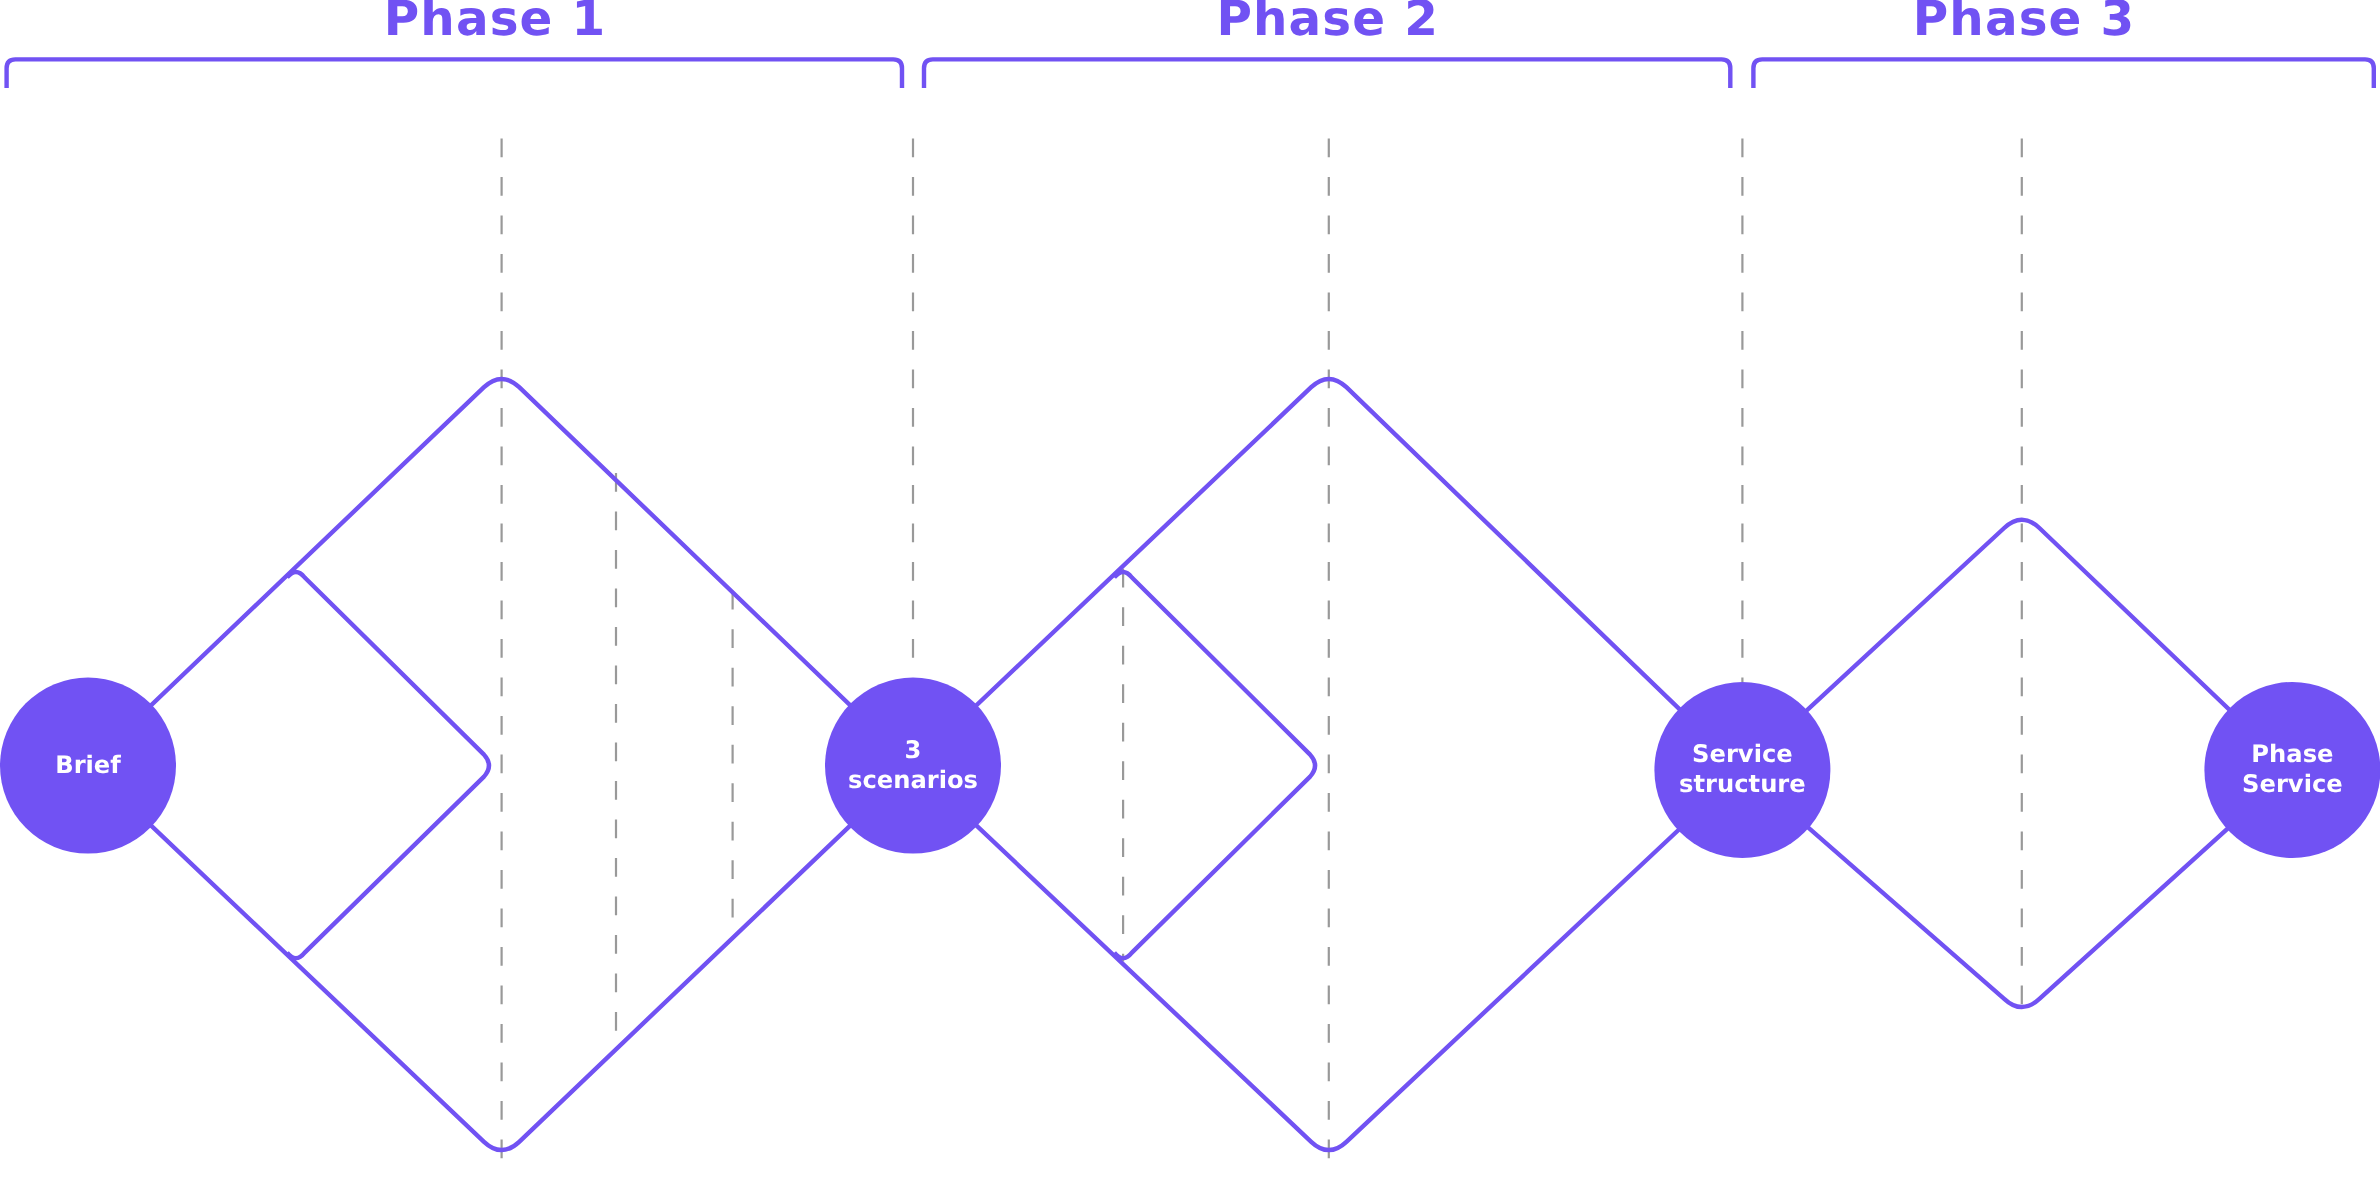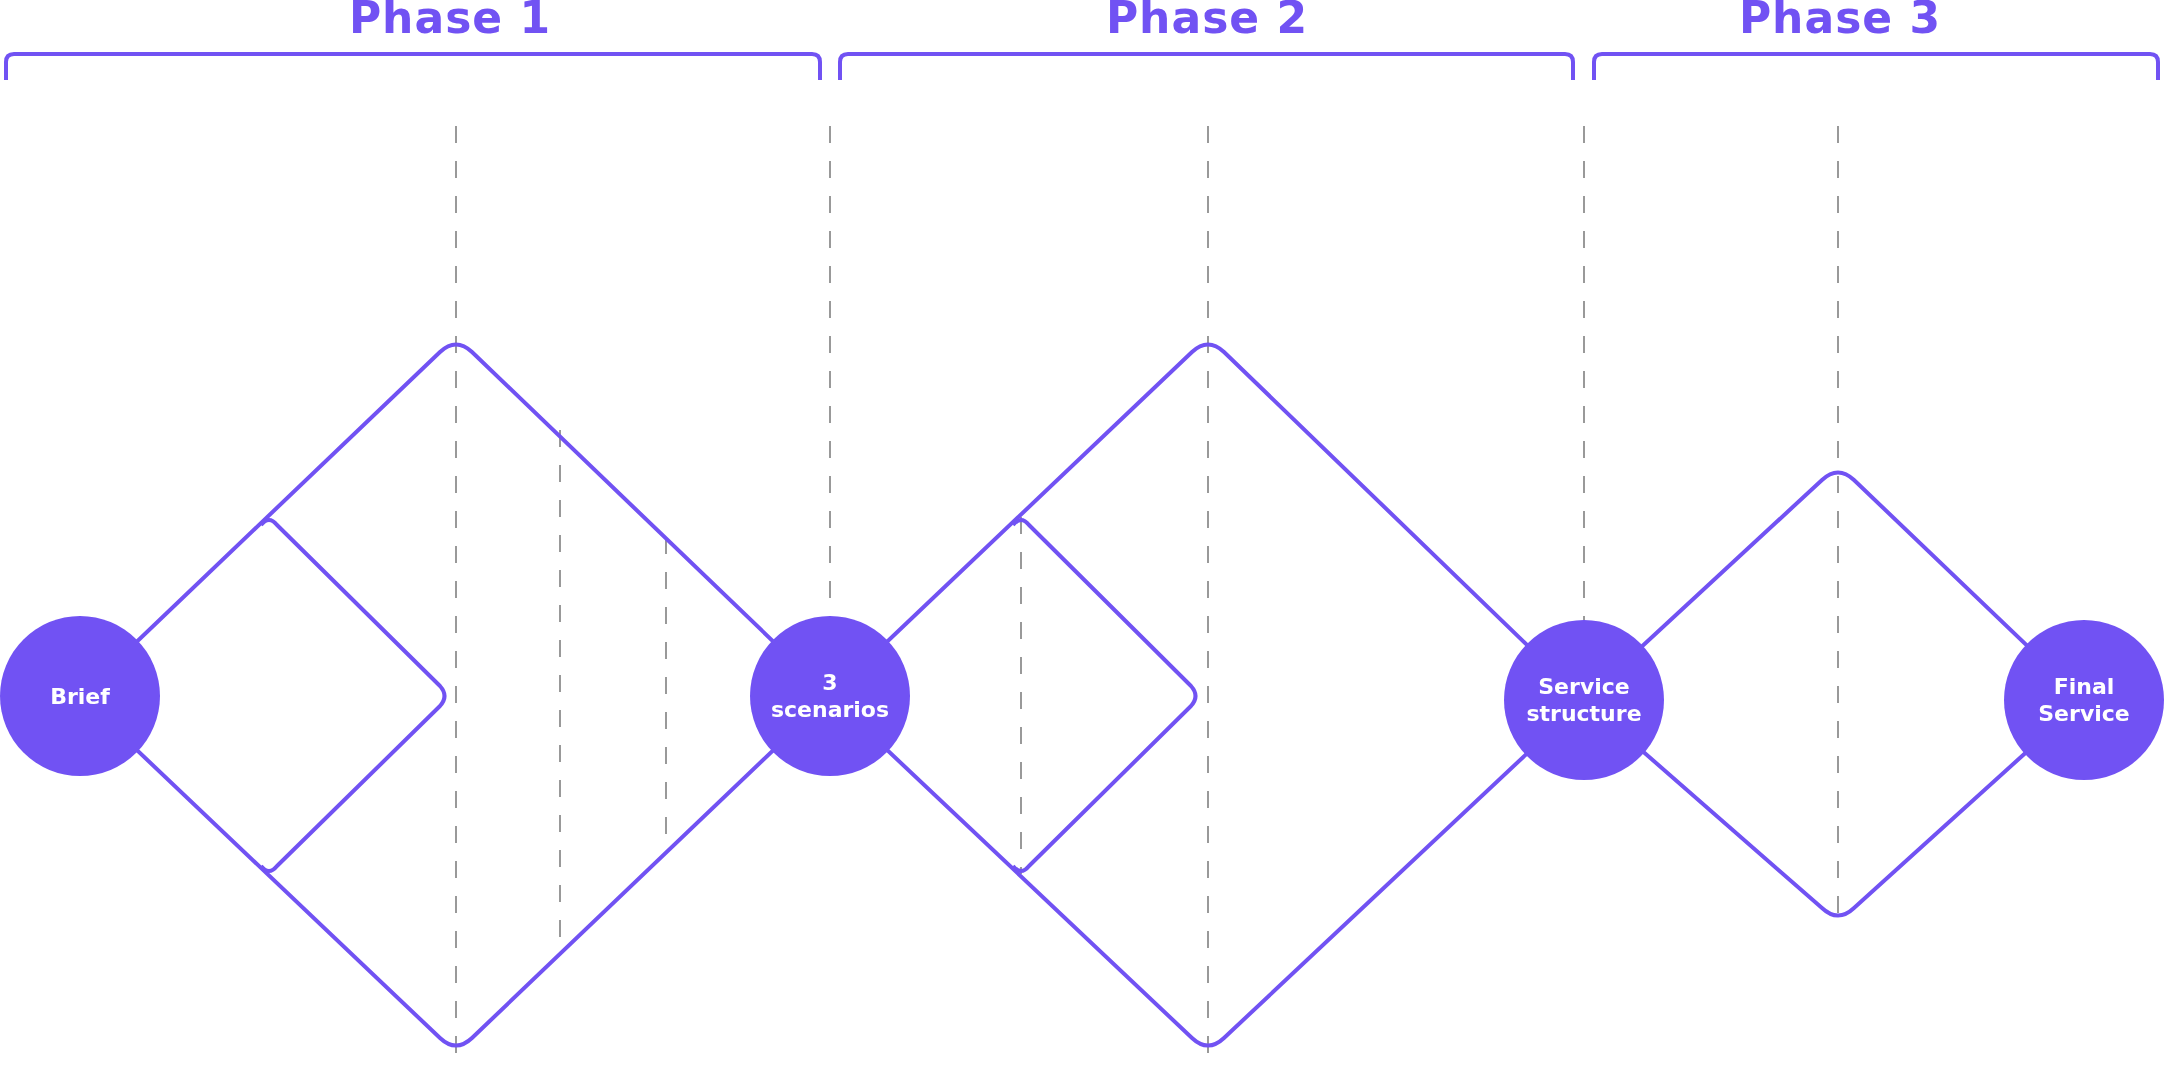--- a/index.html
+++ b/index.html
@@ -47,15 +47,15 @@
 </div>
 <div class="node" style="left:750px; top:616px;">
   <span>3</span>
   <span>scenarios</span>
 </div>
 <div class="node" style="left:1504px; top:620px;">
   <span>Service</span>
   <span>structure</span>
 </div>
 <div class="node" style="left:2004px; top:620px;">
-  <span>Final</span>
+  <span>Phase</span>
   <span>Service</span>
 </div>
 
 </body></html>

